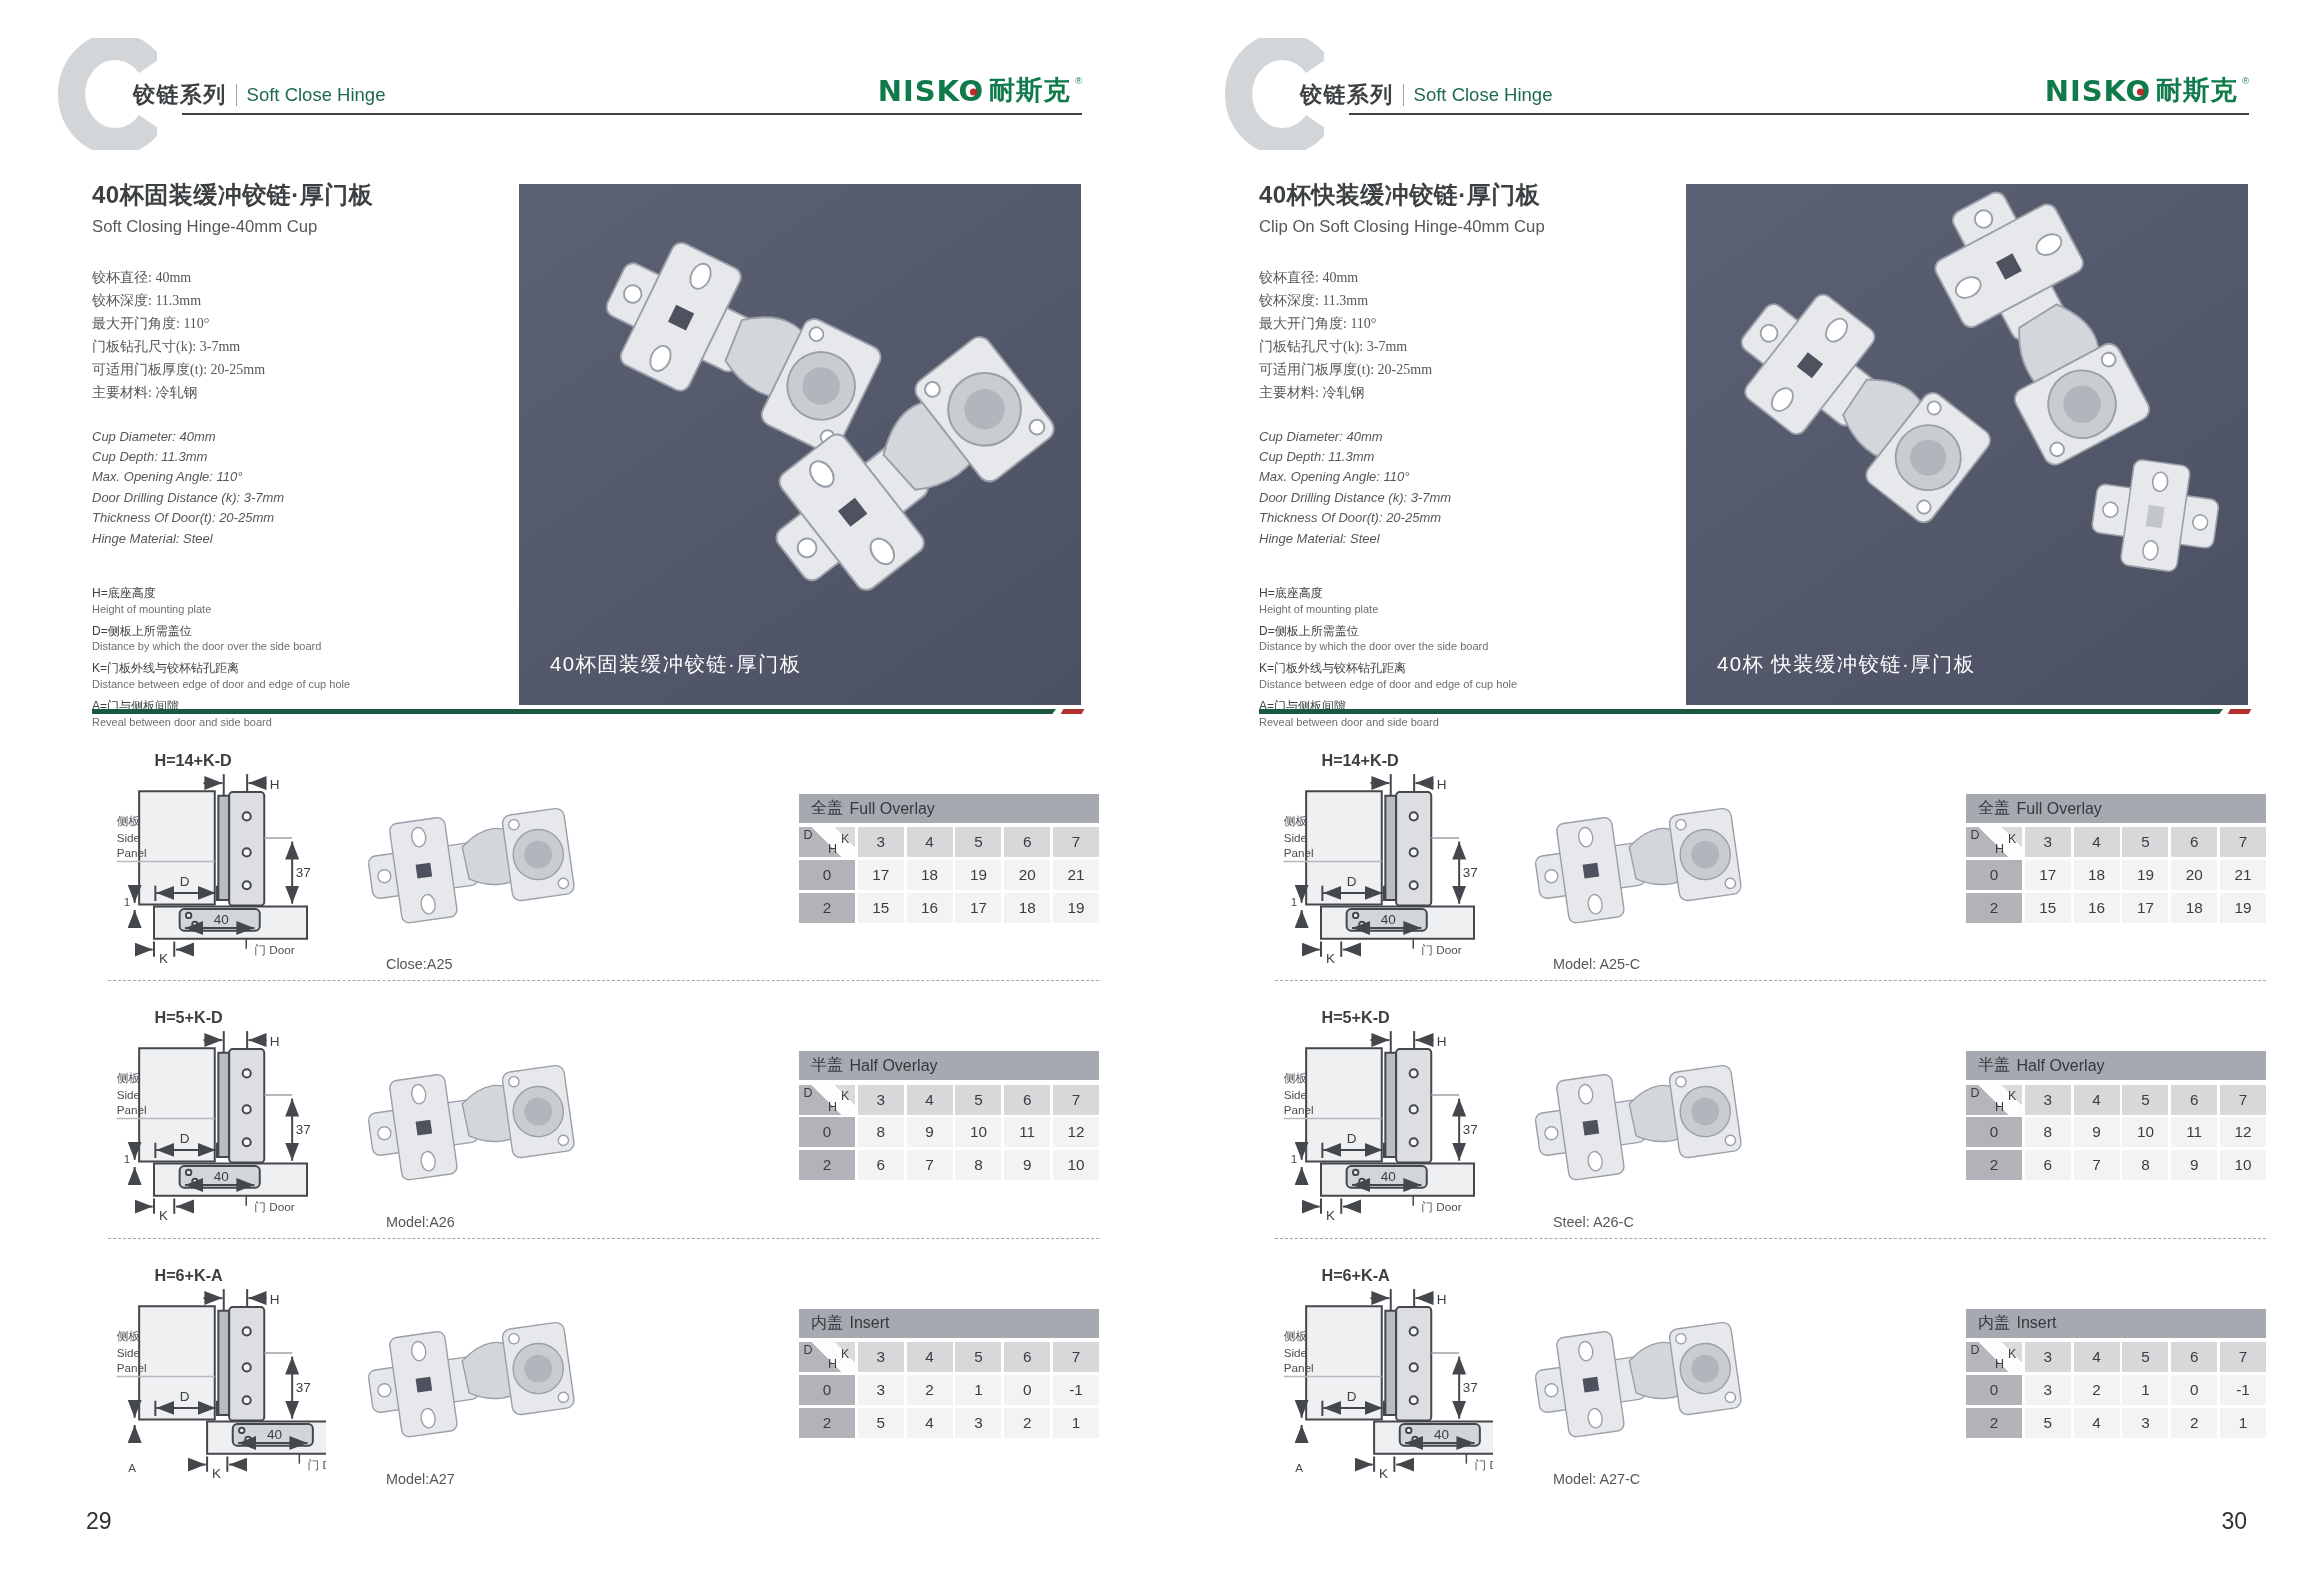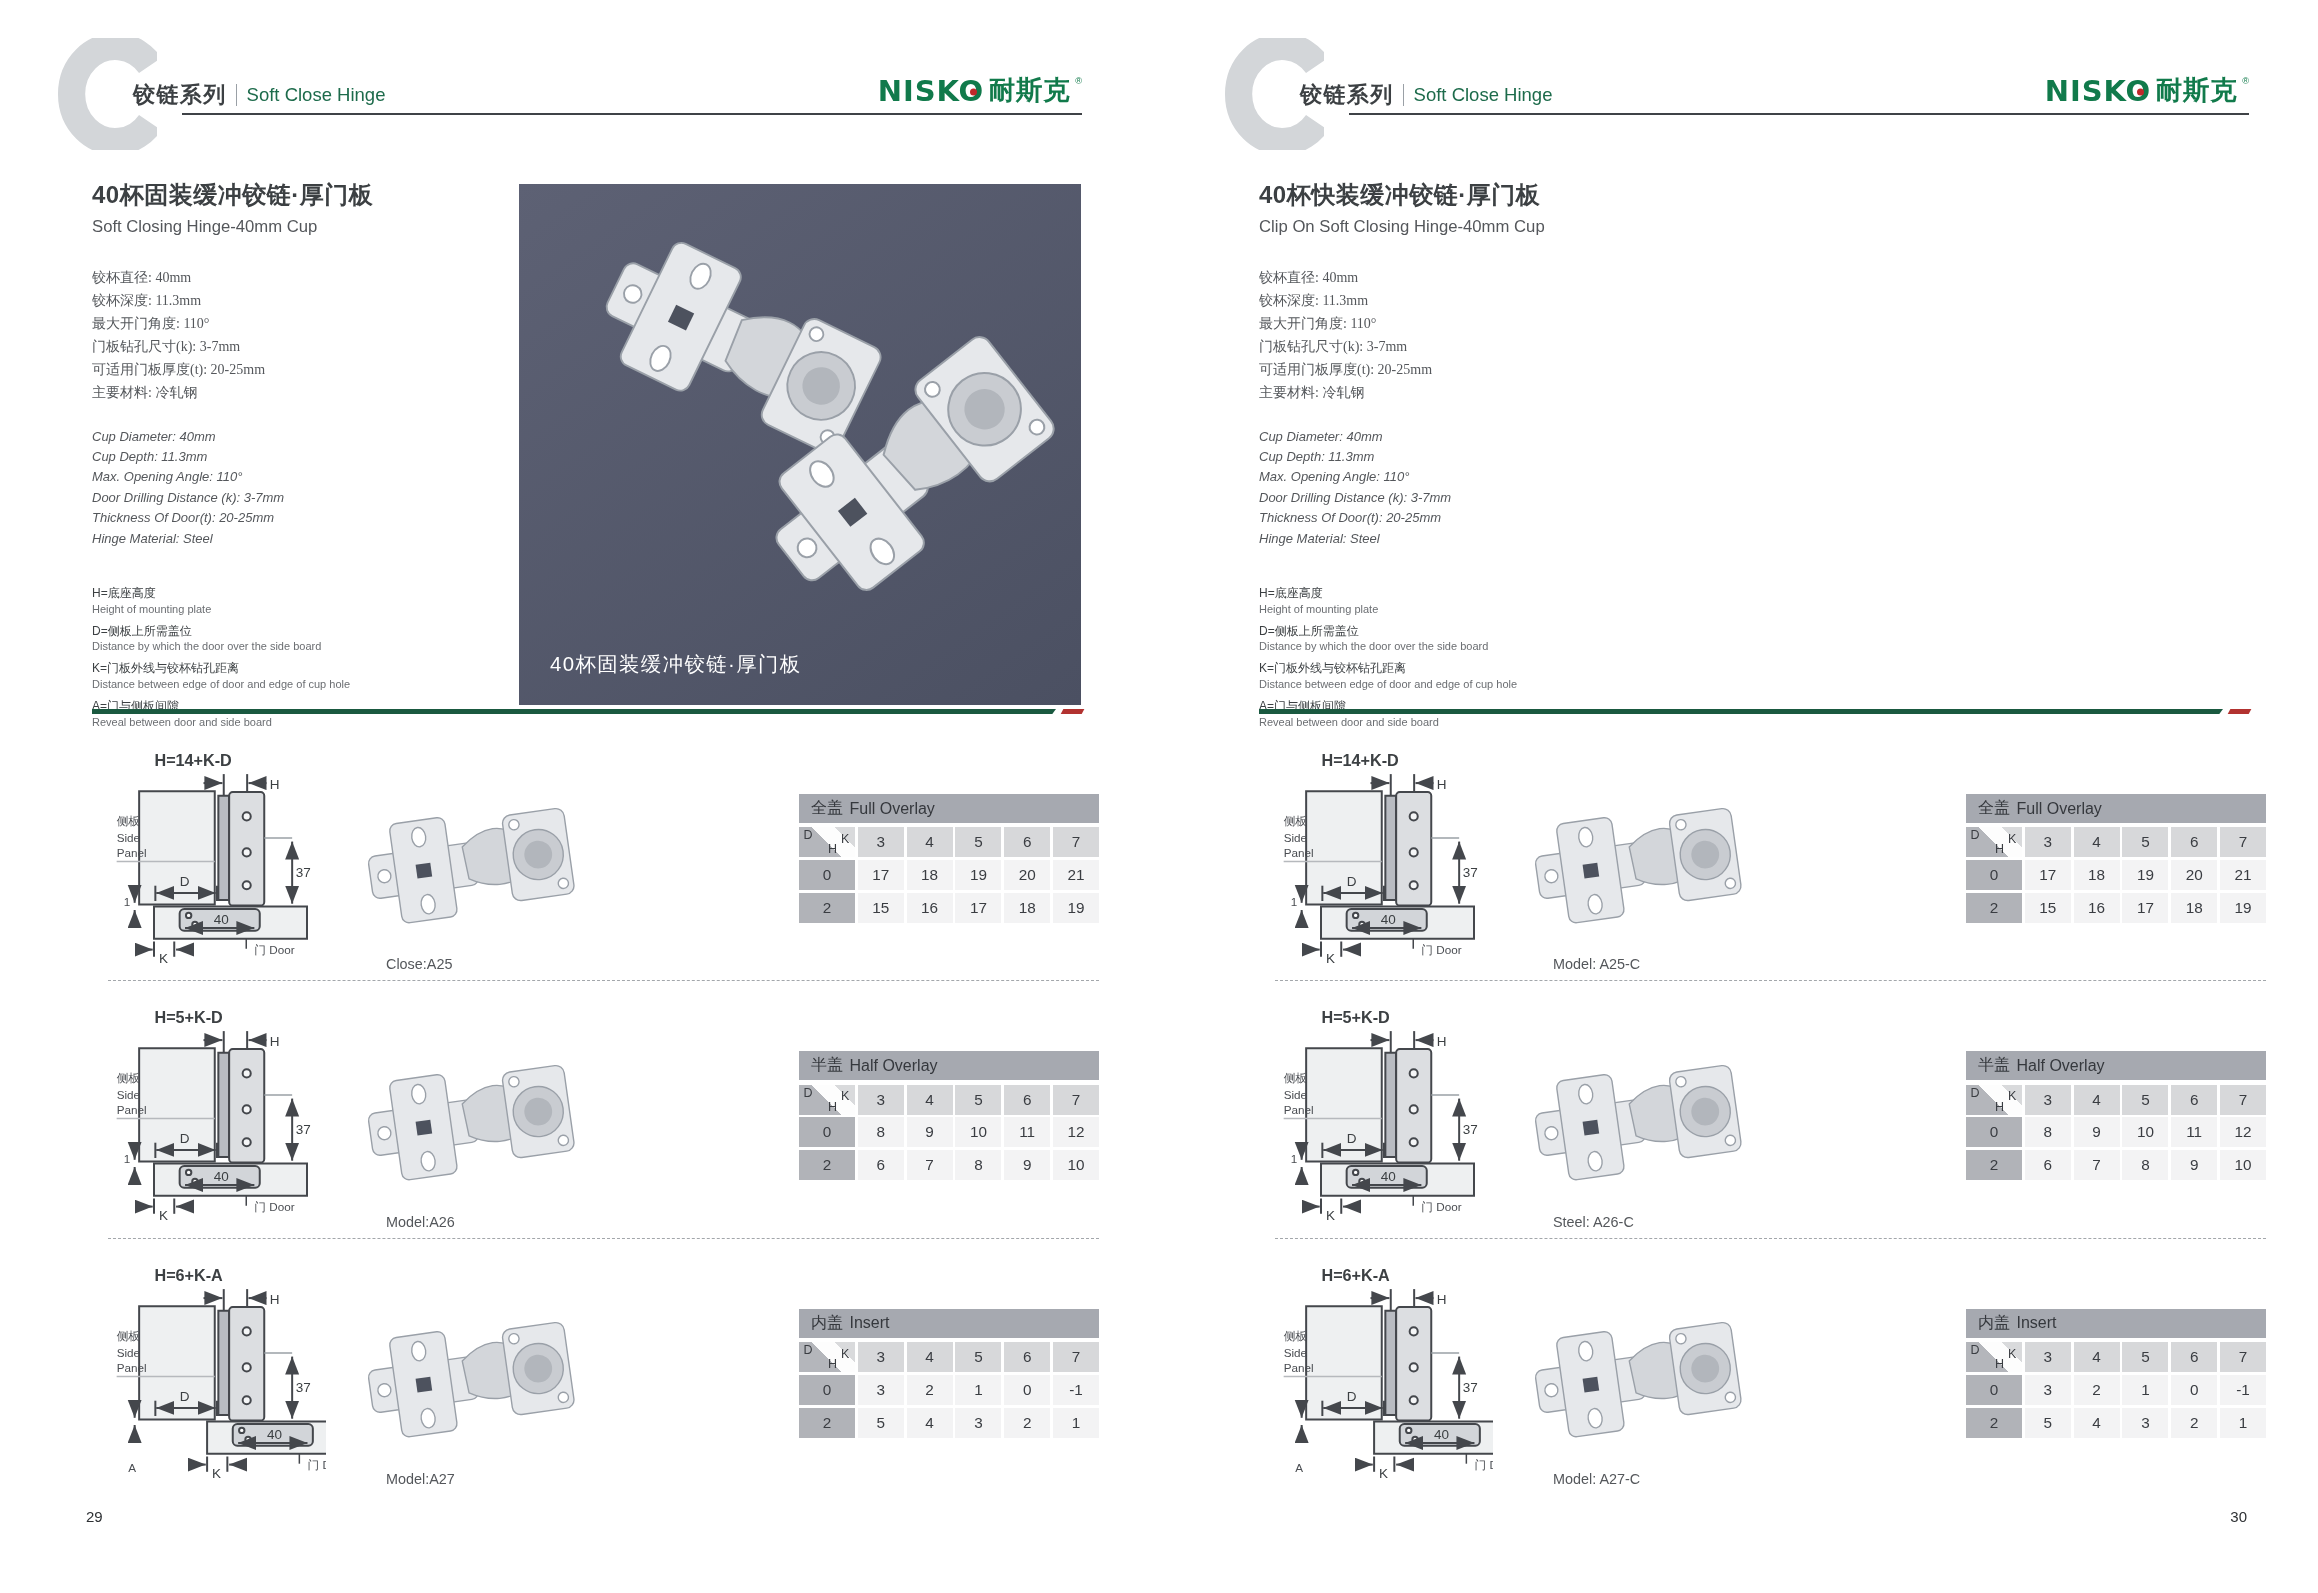--- a/index.html
+++ b/index.html
@@ -81,21 +81,21 @@
 
   
   .diagram text{fill:var(--ink);font-family:"Liberation Sans","DejaVu Sans",sans-serif;}
   .diagram .formula{font-size:36px;font-weight:600;}
   .diagram .dlabel{font-size:30px;}
   .diagram .dsmall{font-size:26px;fill:#4a4d52;}
   .diagram line,.diagram rect,.diagram circle,.diagram path{vector-effect:non-scaling-stroke;}
   .inset .door-group{transform:translateX(118px);}
   .inset .dim-small{transform:translate(10px,112px);}
 
-  .pagenum{position:absolute;top:1508px;font-size:15px;color:#2e3134;}
+  .pagenum{position:absolute;top:1508px;font-size:23px;color:#2e3134;}
   .page.left .pagenum{left:86px;} .page.right .pagenum{right:86px;}
 </style>
 </head>
 <body>
 
 <svg width="0" height="0" style="position:absolute" aria-hidden="true">
   <defs>
     <marker id="ah" orient="auto-start-reverse" markerWidth="12" markerHeight="10" refX="9" refY="3.5">
       <path d="M0,0 L9,3.5 L0,7 Z" fill="#44474c"></path>
     </marker>
@@ -513,20 +513,28 @@
           <div class="def-term">K=门板外线与铰杯钻孔距离</div>
           <div class="def-desc">Distance between edge of door and edge of cup hole</div>
         </div>
         <div class="def-item">
           <div class="def-term">A=门与侧板间隙</div>
           <div class="def-desc">Reveal between door and side board</div>
         </div>
       </div>
   </div>
 
+  <figure class="photo">
+    <svg viewBox="0 0 1212 1122">
+      <use href="#hinge-sym" transform="translate(90,300) scale(1.3) rotate(38 215 130)"></use>
+      <use href="#hinge-sym" transform="translate(470,120) scale(1.35) rotate(62 215 130)"></use>
+      <use href="#plate-sym" transform="translate(880,600) scale(1.15) rotate(8 115 100)"></use>
+    </svg>
+    <figcaption class="photo-caption">40杯 快装缓冲铰链·厚门板</figcaption>
+  </figure>
 
   <div class="rule">
     <span class="green"></span>
     <span class="red"></span>
   </div>
 
   <div class="rows">
   <div class="prod-row">
     <svg class="diagram" viewBox="0 0 470 480">
       <text class="formula" x="96" y="40">H=14+K-D</text>

